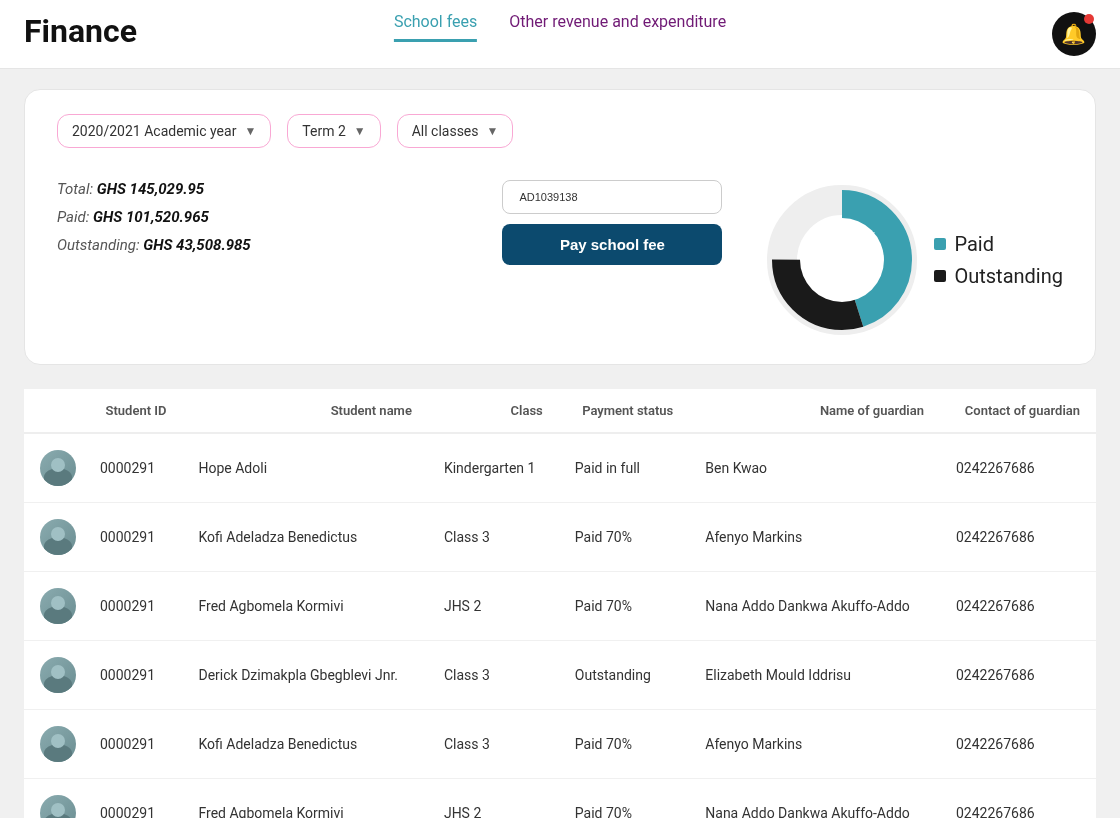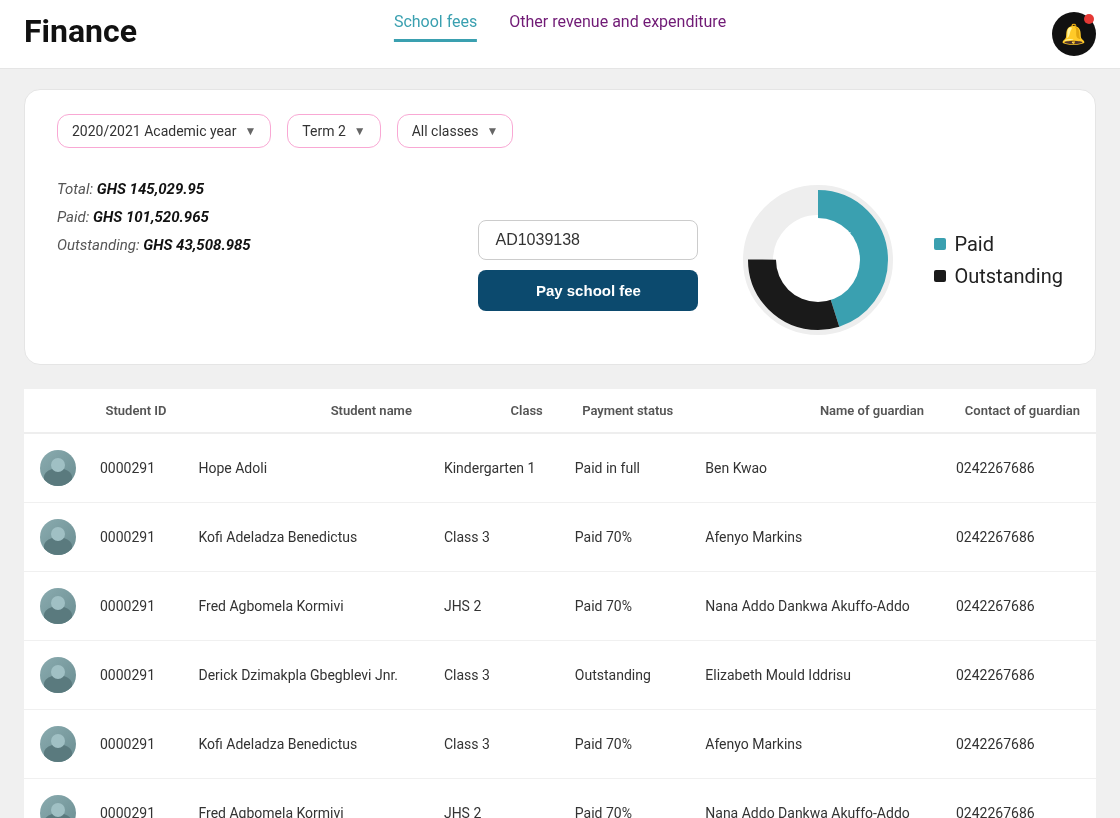--- a/index.html
+++ b/index.html
@@ -131,42 +131,41 @@
     .payment-input-area {
       display: flex;
       flex-direction: column;
       gap: 10px;
       margin-left: 40px;
     }
     .payment-input {
       border: 1px solid #ccc;
       border-radius: 8px;
       padding: 10px 16px;
-      font-size: 16px;
+      font-size: 11px;
       color: #333;
       width: 220px;
-      margin-top: 40px;
     }
     .pay-btn {
       background: #0c4a6e;
       color: #fff;
       border: none;
       border-radius: 8px;
       padding: 12px 20px;
       font-size: 15px;
       font-weight: 600;
       cursor: pointer;
       width: 220px;
     }
 
     
     .chart-area {
       display: flex;
       align-items: center;
-      gap: 36px;
+      gap: 12px;
       margin-left: auto;
     }
     .chart-legend {
       display: flex;
       flex-direction: column;
       gap: 8px;
       font-size: 20px;
     }
     .legend-item {
       display: flex;

